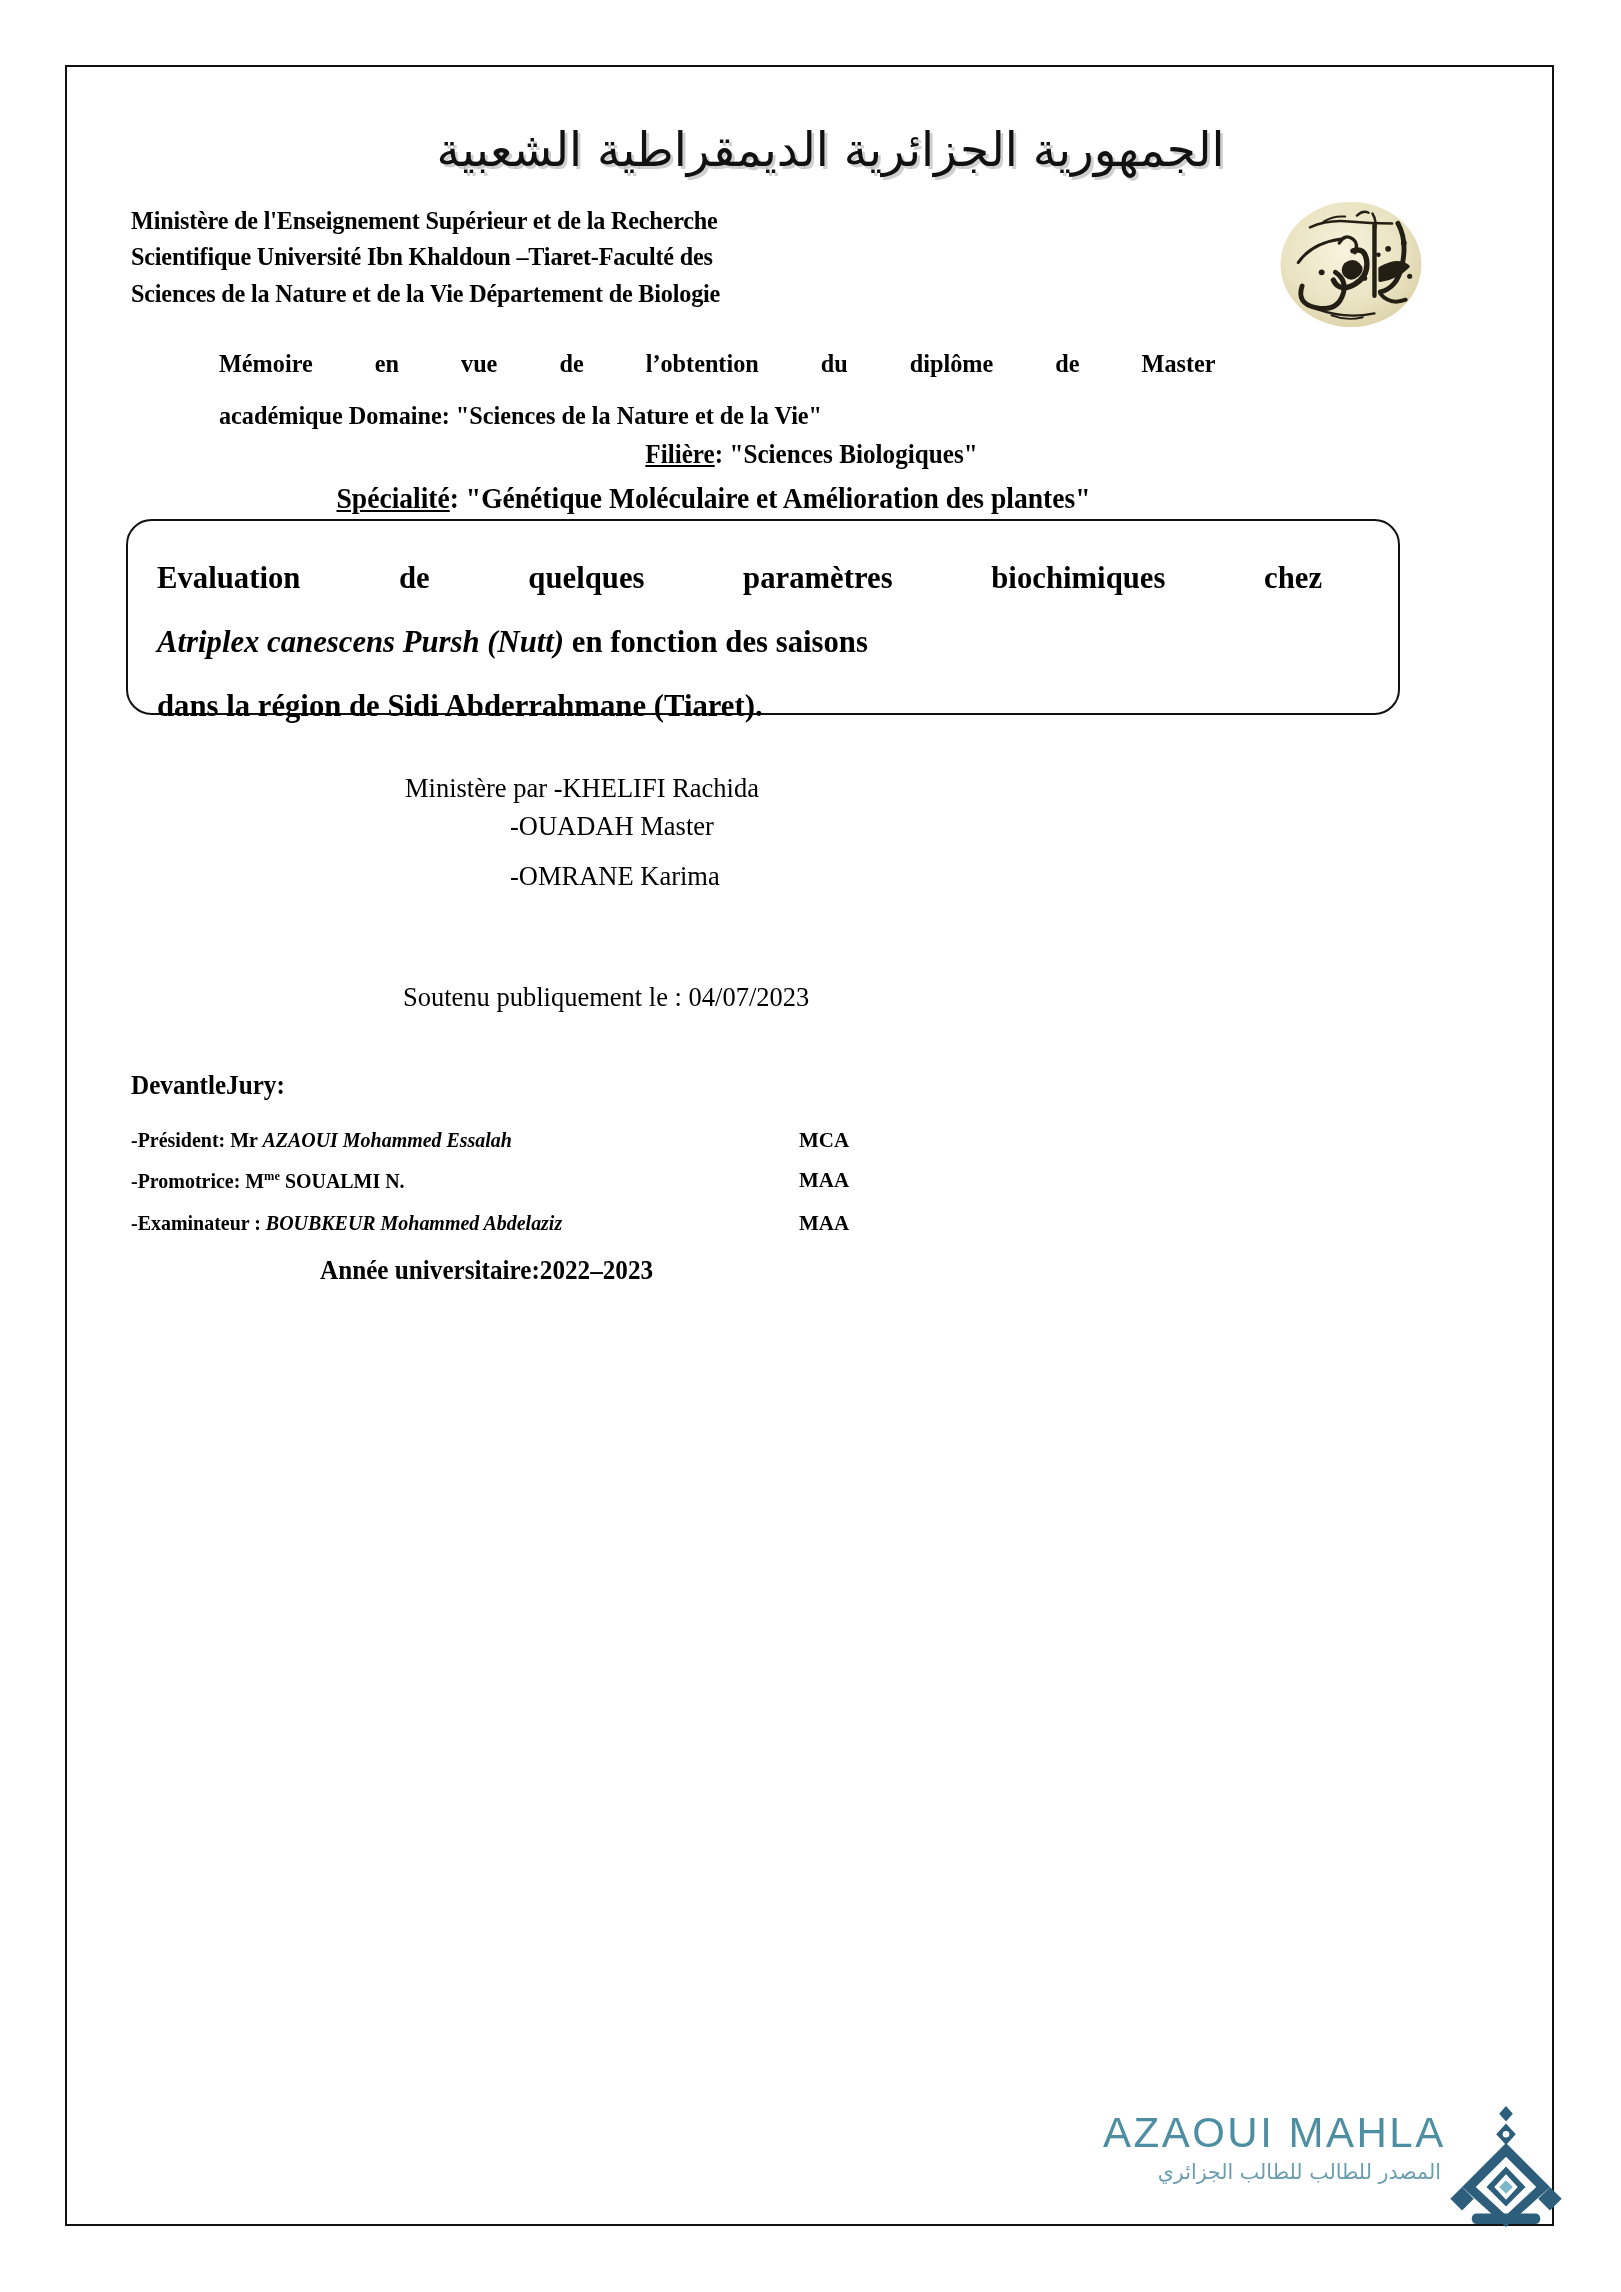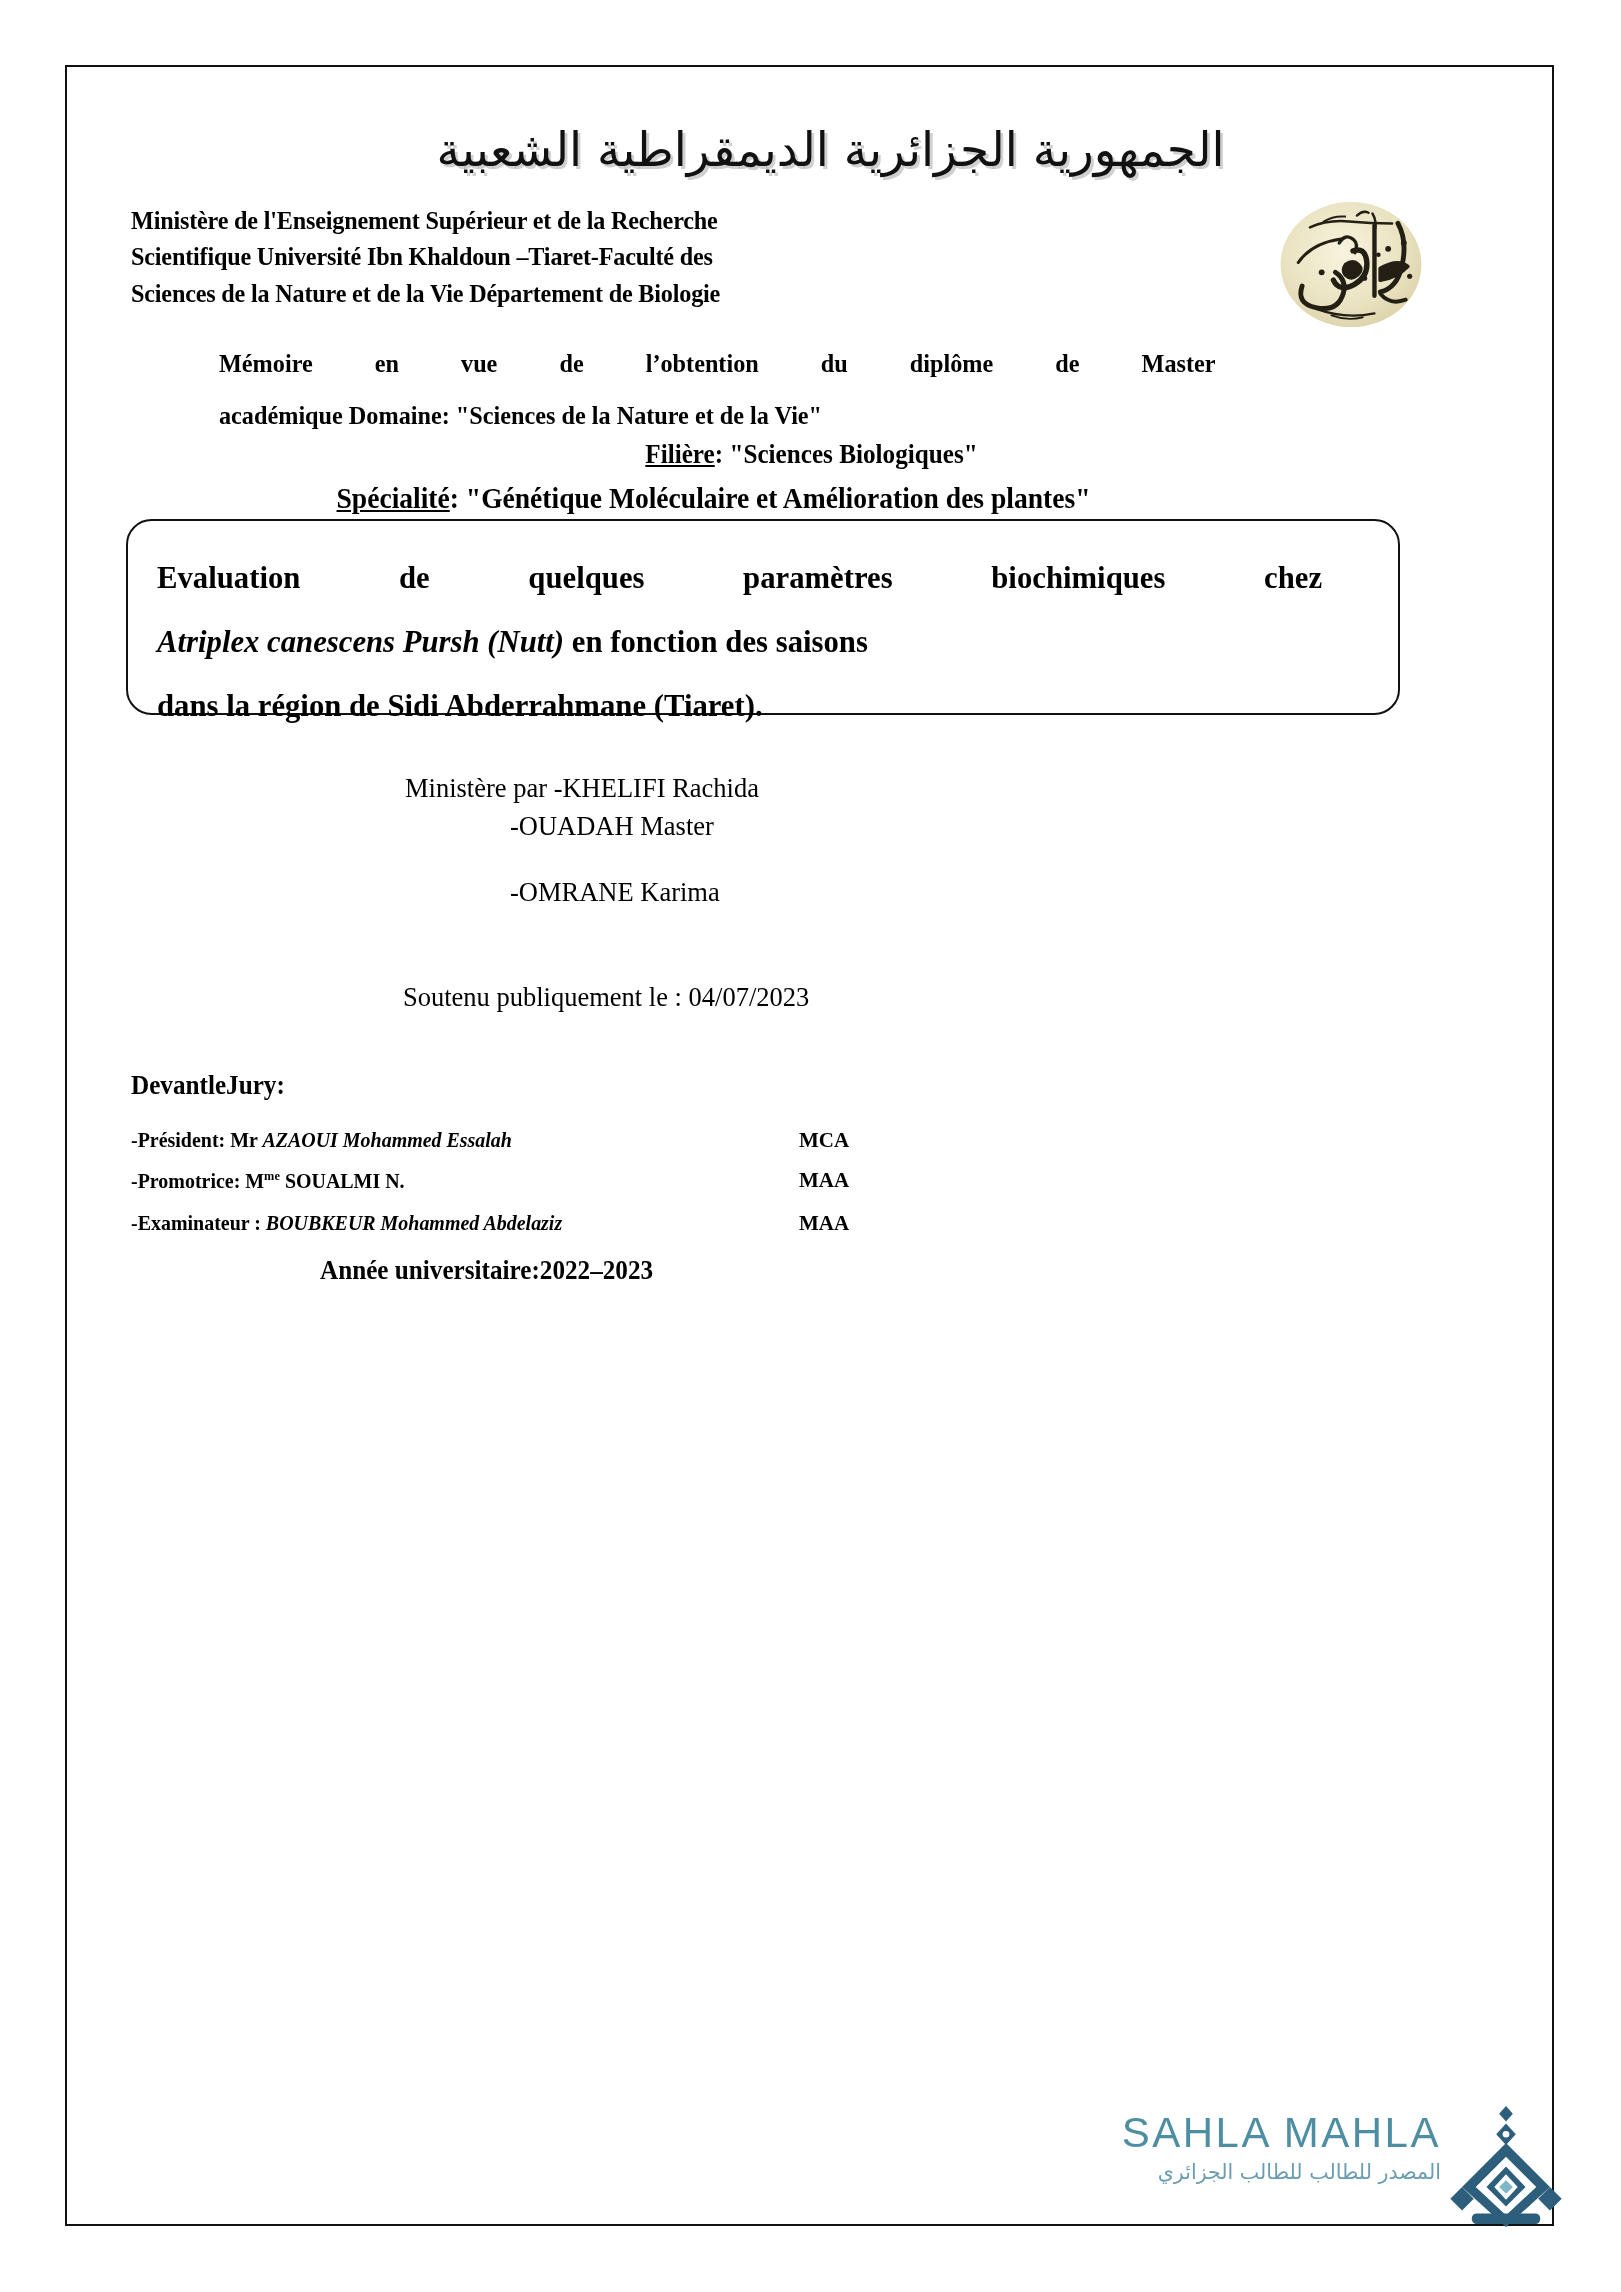--- a/index.html
+++ b/index.html
@@ -153,21 +153,21 @@
   .presented {
     position: absolute;
     left: 0;
     top: 708px;
     width: 100%;
     font-size: 26.5px;
     line-height: 1.0;
   }
   .presented .r1 { position: absolute; left: 338px; top: 0px; white-space: nowrap; }
   .presented .r2 { position: absolute; left: 443px; top: 38px; white-space: nowrap; }
-  .presented .r3 { position: absolute; left: 443px; top: 88px; white-space: nowrap; margin-top: 16px; }
+  .presented .r3 { position: absolute; left: 443px; top: 88px; white-space: nowrap; }
 
   .soutenu {
     position: absolute;
     left: 336px;
     top: 915px;
     font-size: 26.5px;
     white-space: nowrap;
     text-align: right;
   }
 
@@ -368,21 +368,21 @@
       </div>
     </div>
 
     <div class="annee">Année universitaire:2022–2023</div>
 
   </div>
 </div>
 
 <div class="watermark">
   <div class="wm-text">
-    <div class="wm-title">SAHLA MAHLA</div>
+    <div class="wm-title">AZAOUI MAHLA</div>
     <div class="wm-sub">المصدر للطالب للطالب الجزائري</div>
   </div>
   <div class="wm-mark">
     <svg viewBox="0 0 118 128" width="116" height="125" aria-hidden="true">
       <g fill="#2d5f7c">
 
         <polygon points="59,2 66,10 59,18 52,10"></polygon>
         <polygon points="59,20 69,31 59,42 49,31"></polygon>
         <circle cx="59" cy="31" r="3.4" fill="#ffffff"></circle>
 

